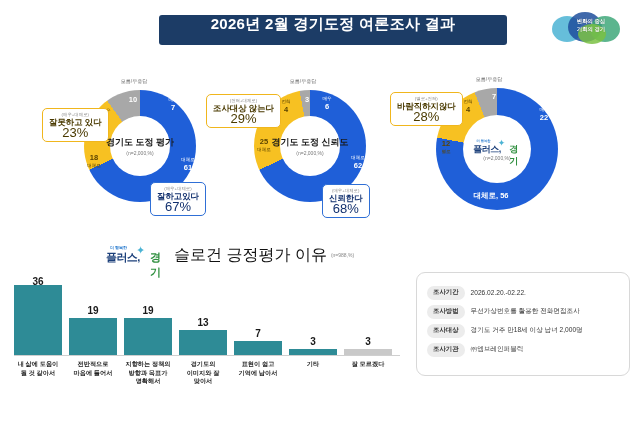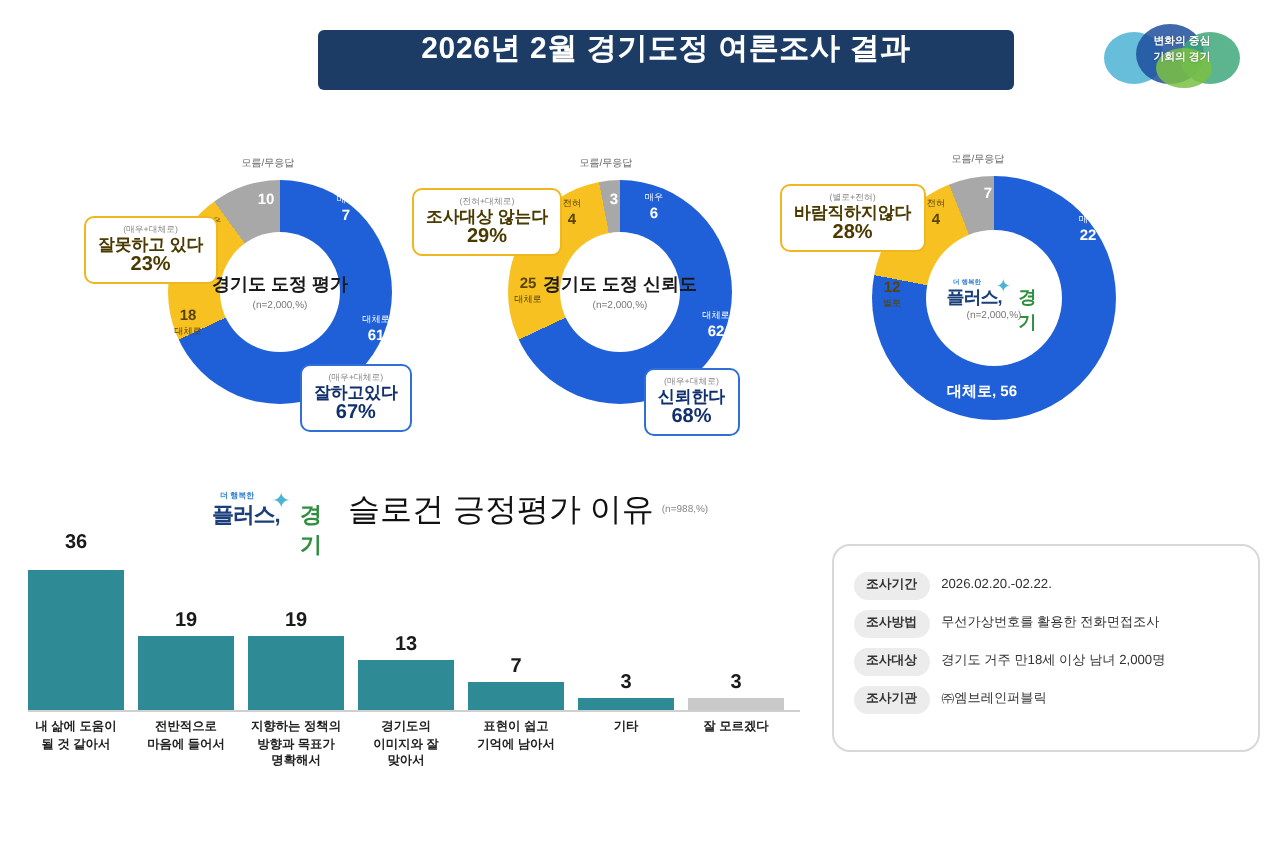--- a/index.html
+++ b/index.html
@@ -60,21 +60,21 @@
   
   .out-lab { position:absolute; font-size:5px; color:#666; white-space:nowrap; text-align:center; }
 
   
   .callout {
     position:absolute; border-radius:5px; background:#ffffff;
     padding:3px 6px; text-align:center; white-space:nowrap;
   }
   .callout .sup { display:block; font-size:4.4px; color:#8a8a8a; margin-bottom:0px; }
   .callout .main { display:block; font-size:8.4px; font-weight:bold; line-height:10px; }
-  .callout .pct  { display:block; font-size:10px; font-weight:bold; line-height:11px; }
+  .callout .pct  { display:block; font-size:13px; font-weight:normal; line-height:11px; }
   .callout.blue   { border:1.3px solid #2f6fd6; }
   .callout.blue .main,.callout.blue .pct { color:#12306e; }
   .callout.yellow { border:1.3px solid #f0b61d; }
   .callout.yellow .main,.callout.yellow .pct { color:#4a3a00; }
 
   
   #bar-section { position:absolute; left:6px; top:244px; width:400px; height:150px; }
   #bar-title-row {
     position:absolute; left:100px; top:0px; height:22px;
     display:flex; align-items:center; gap:4px;
@@ -266,21 +266,21 @@
     </div>
     <span id="bar-title">슬로건 긍정평가 이유</span>
     <span id="bar-title-n">(n=988,%)</span>
   </div>
   <div id="bar-plot">
     <div id="bar-baseline"></div>
     <div id="bars-host">
         <div class="bar-col" style="left: 8px;">
           <div class="bar-rect" style="height: 70.2px; background: rgb(46, 139, 150);"></div>
         </div>
-        <div class="bar-val" style="left: 8px; bottom: 79px;">36</div>
+        <div class="bar-val" style="left: 8px; bottom: 69px;">36</div>
         <div class="bar-col" style="left: 63px;">
           <div class="bar-rect" style="height: 37.05px; background: rgb(46, 139, 150);"></div>
         </div>
         <div class="bar-val" style="left: 63px; bottom: 40.05px;">19</div>
         <div class="bar-col" style="left: 118px;">
           <div class="bar-rect" style="height: 37.05px; background: rgb(46, 139, 150);"></div>
         </div>
         <div class="bar-val" style="left: 118px; bottom: 40.05px;">19</div>
         <div class="bar-col" style="left: 173px;">
           <div class="bar-rect" style="height: 25.35px; background: rgb(46, 139, 150);"></div>

